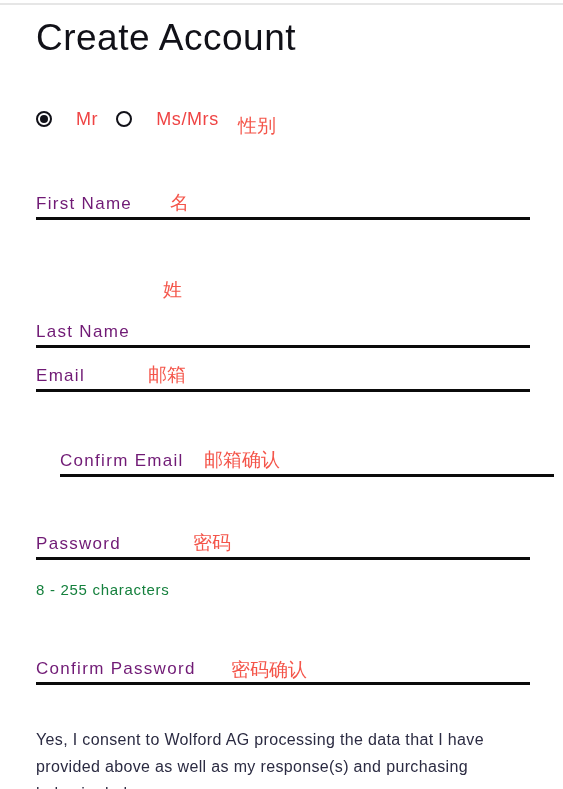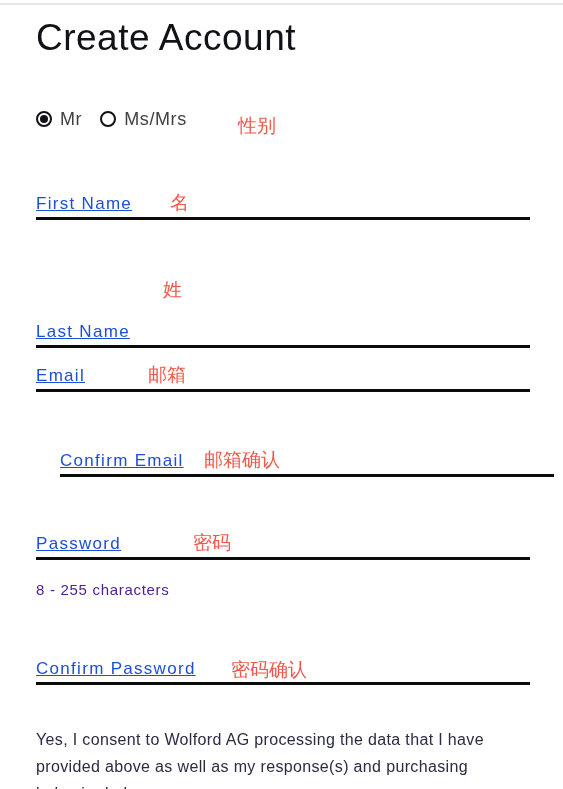--- a/index.html
+++ b/index.html
@@ -91,44 +91,43 @@
     position: absolute;
     left: 50%;
     top: 50%;
     width: 8px;
     height: 8px;
     margin: -4px 0 0 -4px;
     background: #111118;
     border-radius: 50%;
   }
   .radio-label {
-    margin-left: 8px;
+    margin-left: 24px;
     font-size: 18px;
     line-height: 22px;
-    color: #404040;
+    color: #ef4444;
     letter-spacing: 0.6px;
     white-space: nowrap;
   }
 
   
   .field {
     position: absolute;
     left: 36px;
     width: 494px;
   }
   .field-label {
     position: absolute;
     left: 0;
     bottom: 6px;
     font-size: 17px;
     line-height: 21px;
     letter-spacing: 1.3px;
-    color: #1d4ed8;
-    white-space: nowrap;
-    text-decoration: underline;
+    color: #701a75;
+    white-space: nowrap;
   }
   .field-input {
     display: block;
     width: 494px;
     height: 30px;
     border: 0;
     border-bottom: 3px solid #0b0b0b;
     background: transparent;
     outline: none;
     padding: 0;
@@ -146,21 +145,21 @@
   .field-pass   { top: 530px; }
   .field-cpass  { top: 655px; }
 
   .helper-text {
     position: absolute;
     left: 36px;
     top: 580px;
     font-size: 15px;
     line-height: 19px;
     letter-spacing: 0.7px;
-    color: #4c1d95;
+    color: #15803d;
     white-space: nowrap;
   }
 
   .consent {
     position: absolute;
     left: 36px;
     top: 710px;
     width: 485px;
     font-size: 16px;
     line-height: 27px;

